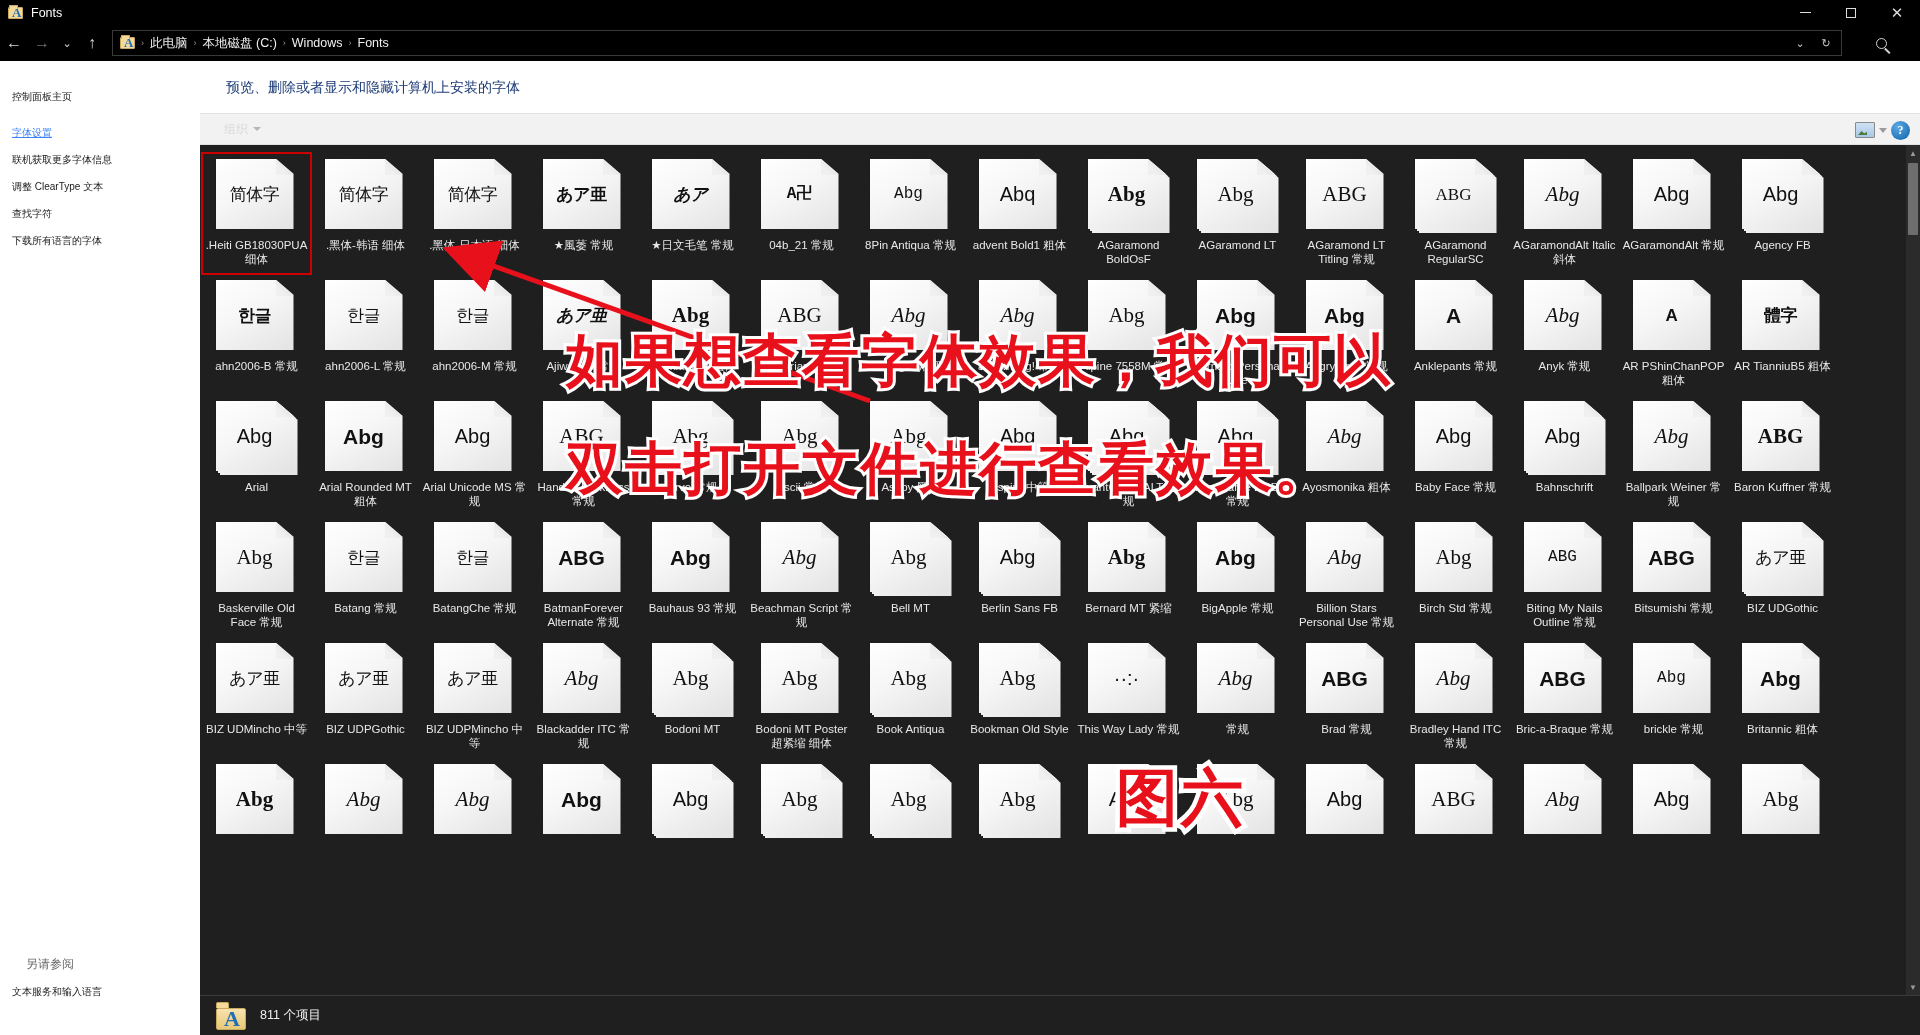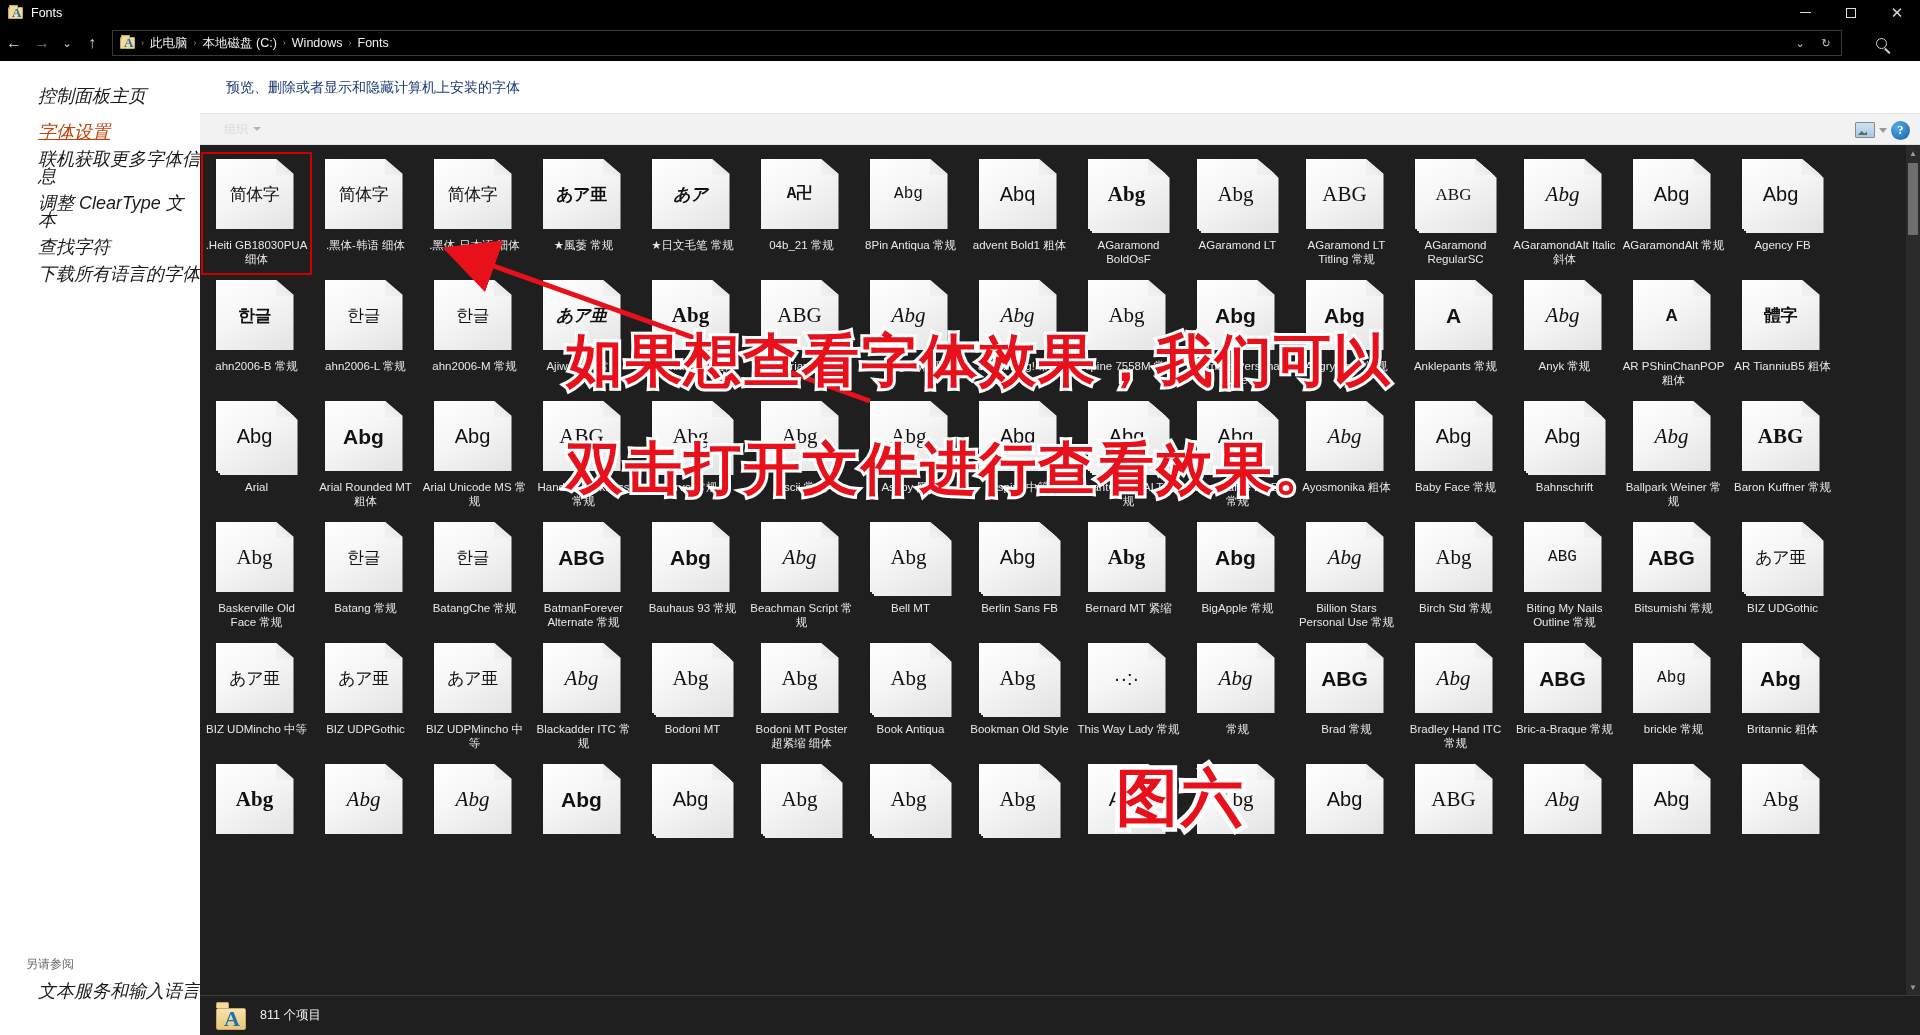--- a/index.html
+++ b/index.html
@@ -94,24 +94,24 @@
 
   
   .bodywrap { display: flex; height: 974px; background: #fff; }
 
   
   .sidebar {
     width: 200px; background: #fff; flex: none;
     position: relative; padding-top: 22px;
   }
   .side-link {
-    font-size: 18px; color: #1a1a1a; padding: 5px 0 5px 38px;
-    line-height: 17px; cursor: default; font-style: italic;
-  }
-  .side-link.blue { color: #c2410c; text-decoration: underline; }
+    font-size: 10px; color: #1a1a1a; padding: 5px 0 5px 12px;
+    line-height: 17px; cursor: default;
+  }
+  .side-link.blue { color: #3b82f6; text-decoration: underline; }
   .side-link.home { padding-bottom: 14px; }
   .side-bottom { position: absolute; bottom: 30px; left: 0; right: 0; }
   .side-head {
     font-size: 12px; color: #6b6b6b; padding: 3px 0 5px 26px; margin-top: 21px;
   }
 
   
   .content { flex: 1; background: #fff; display: flex; flex-direction: column; position: relative; }
   .content-head {
     height: 52px; padding: 18px 0 0 26px; background: #fff;

